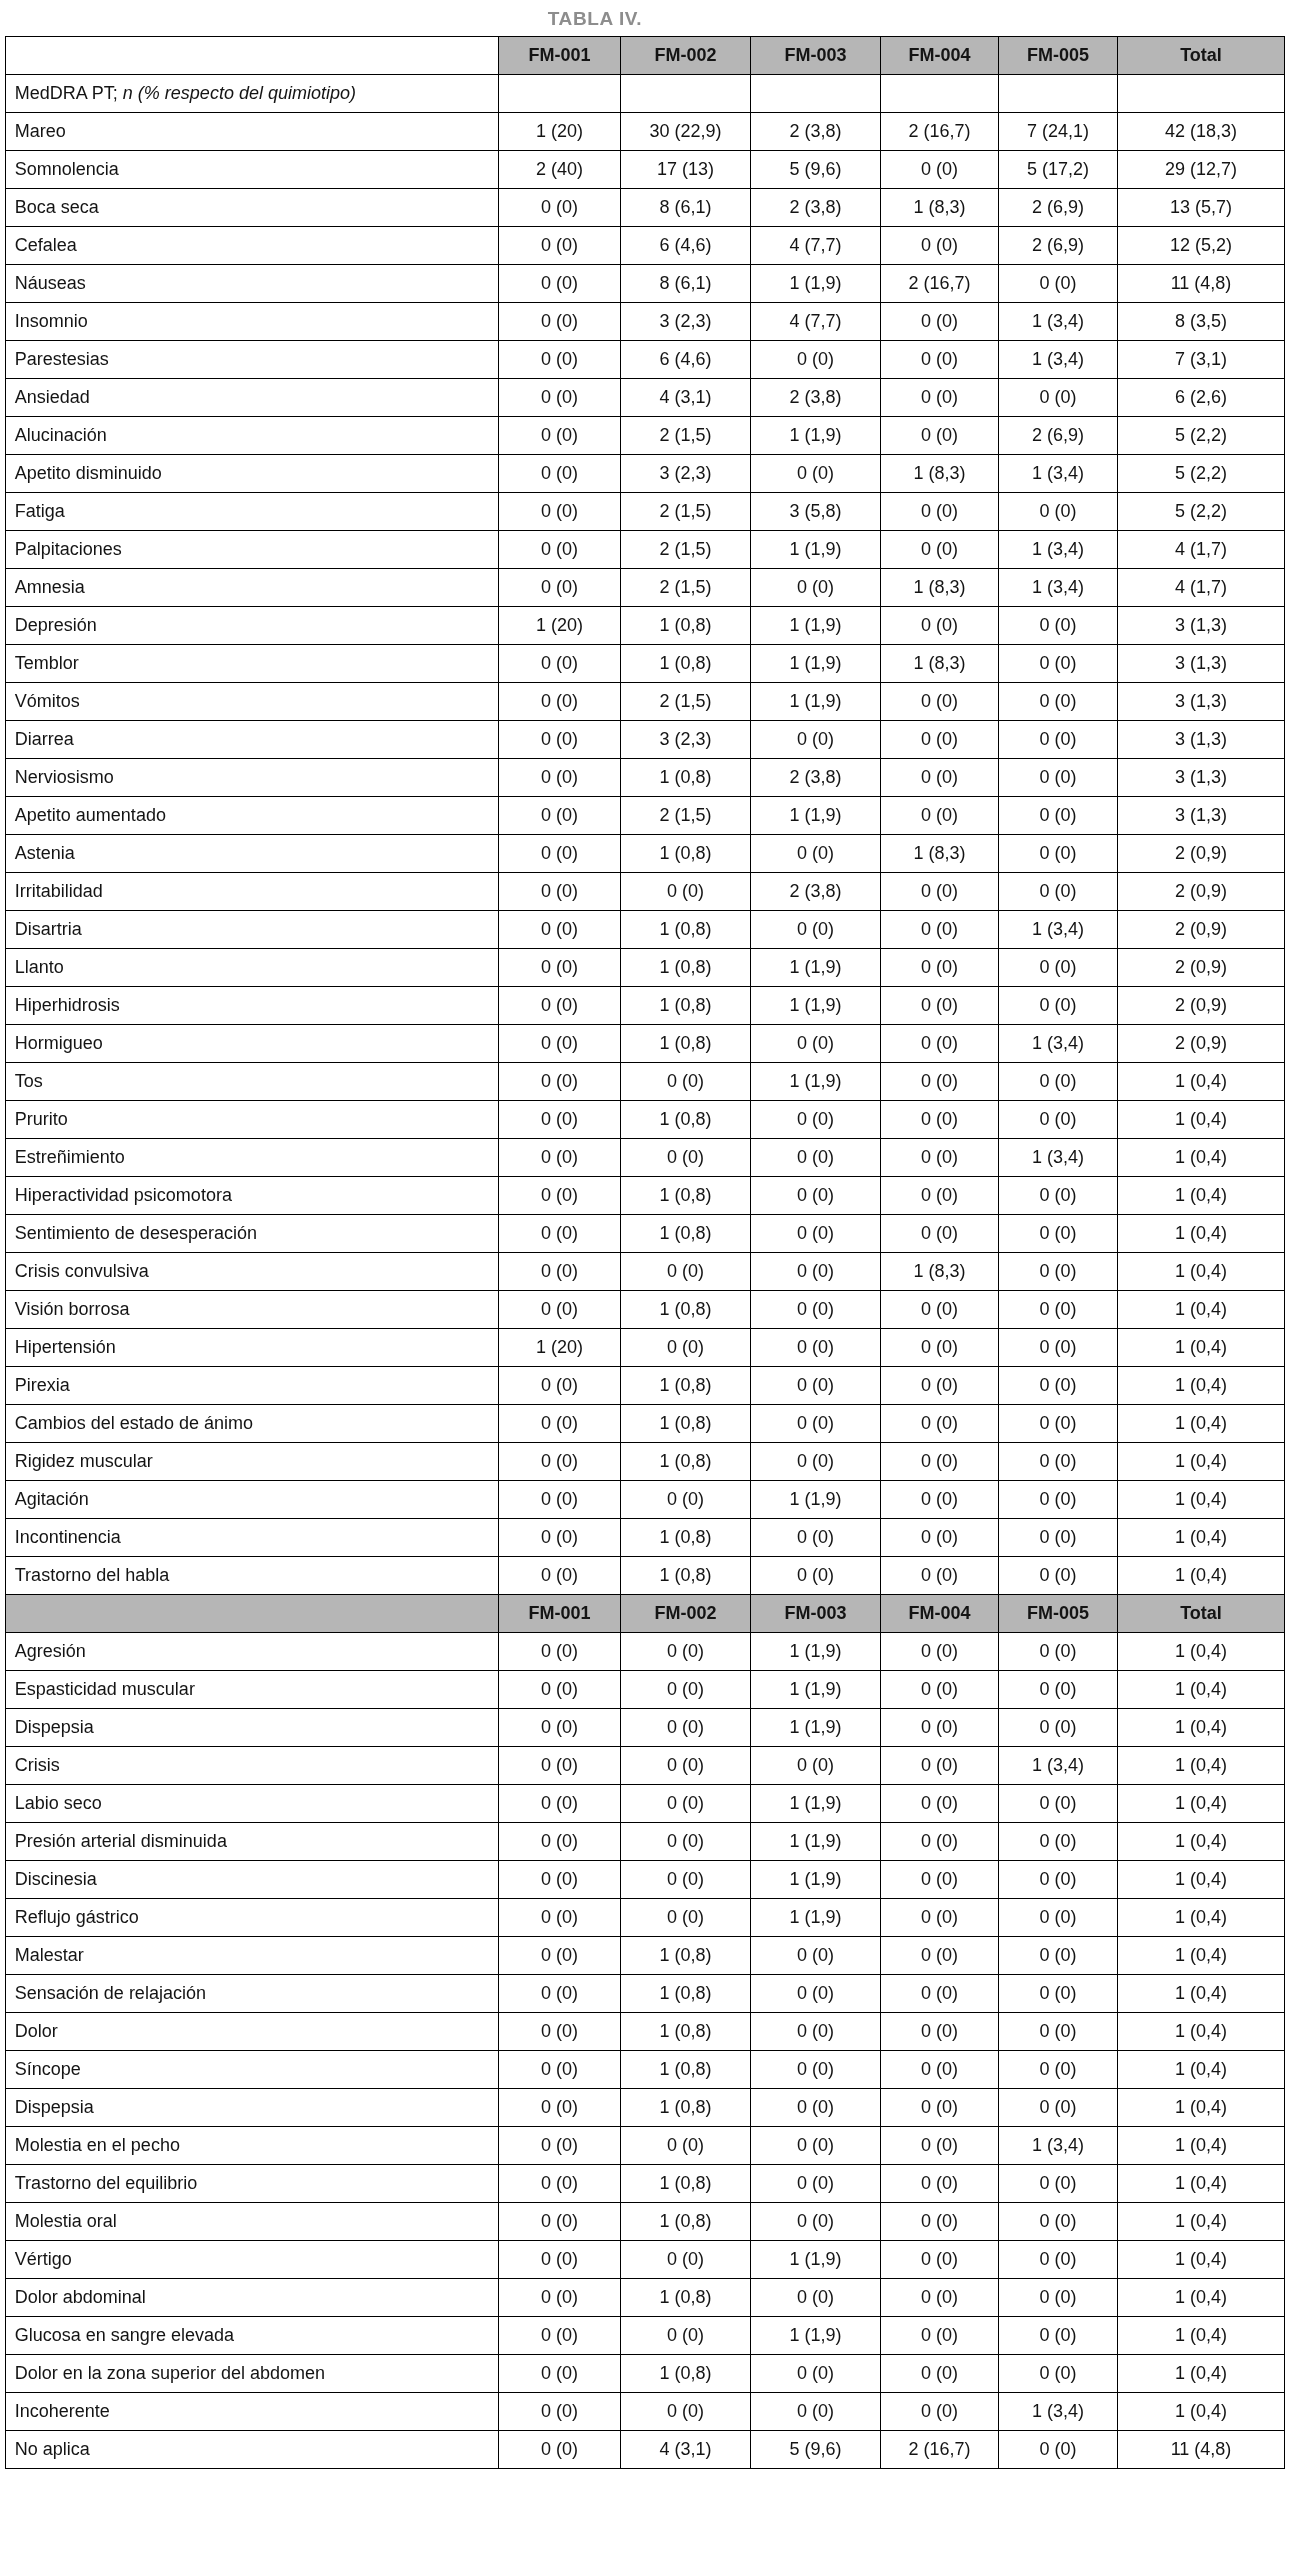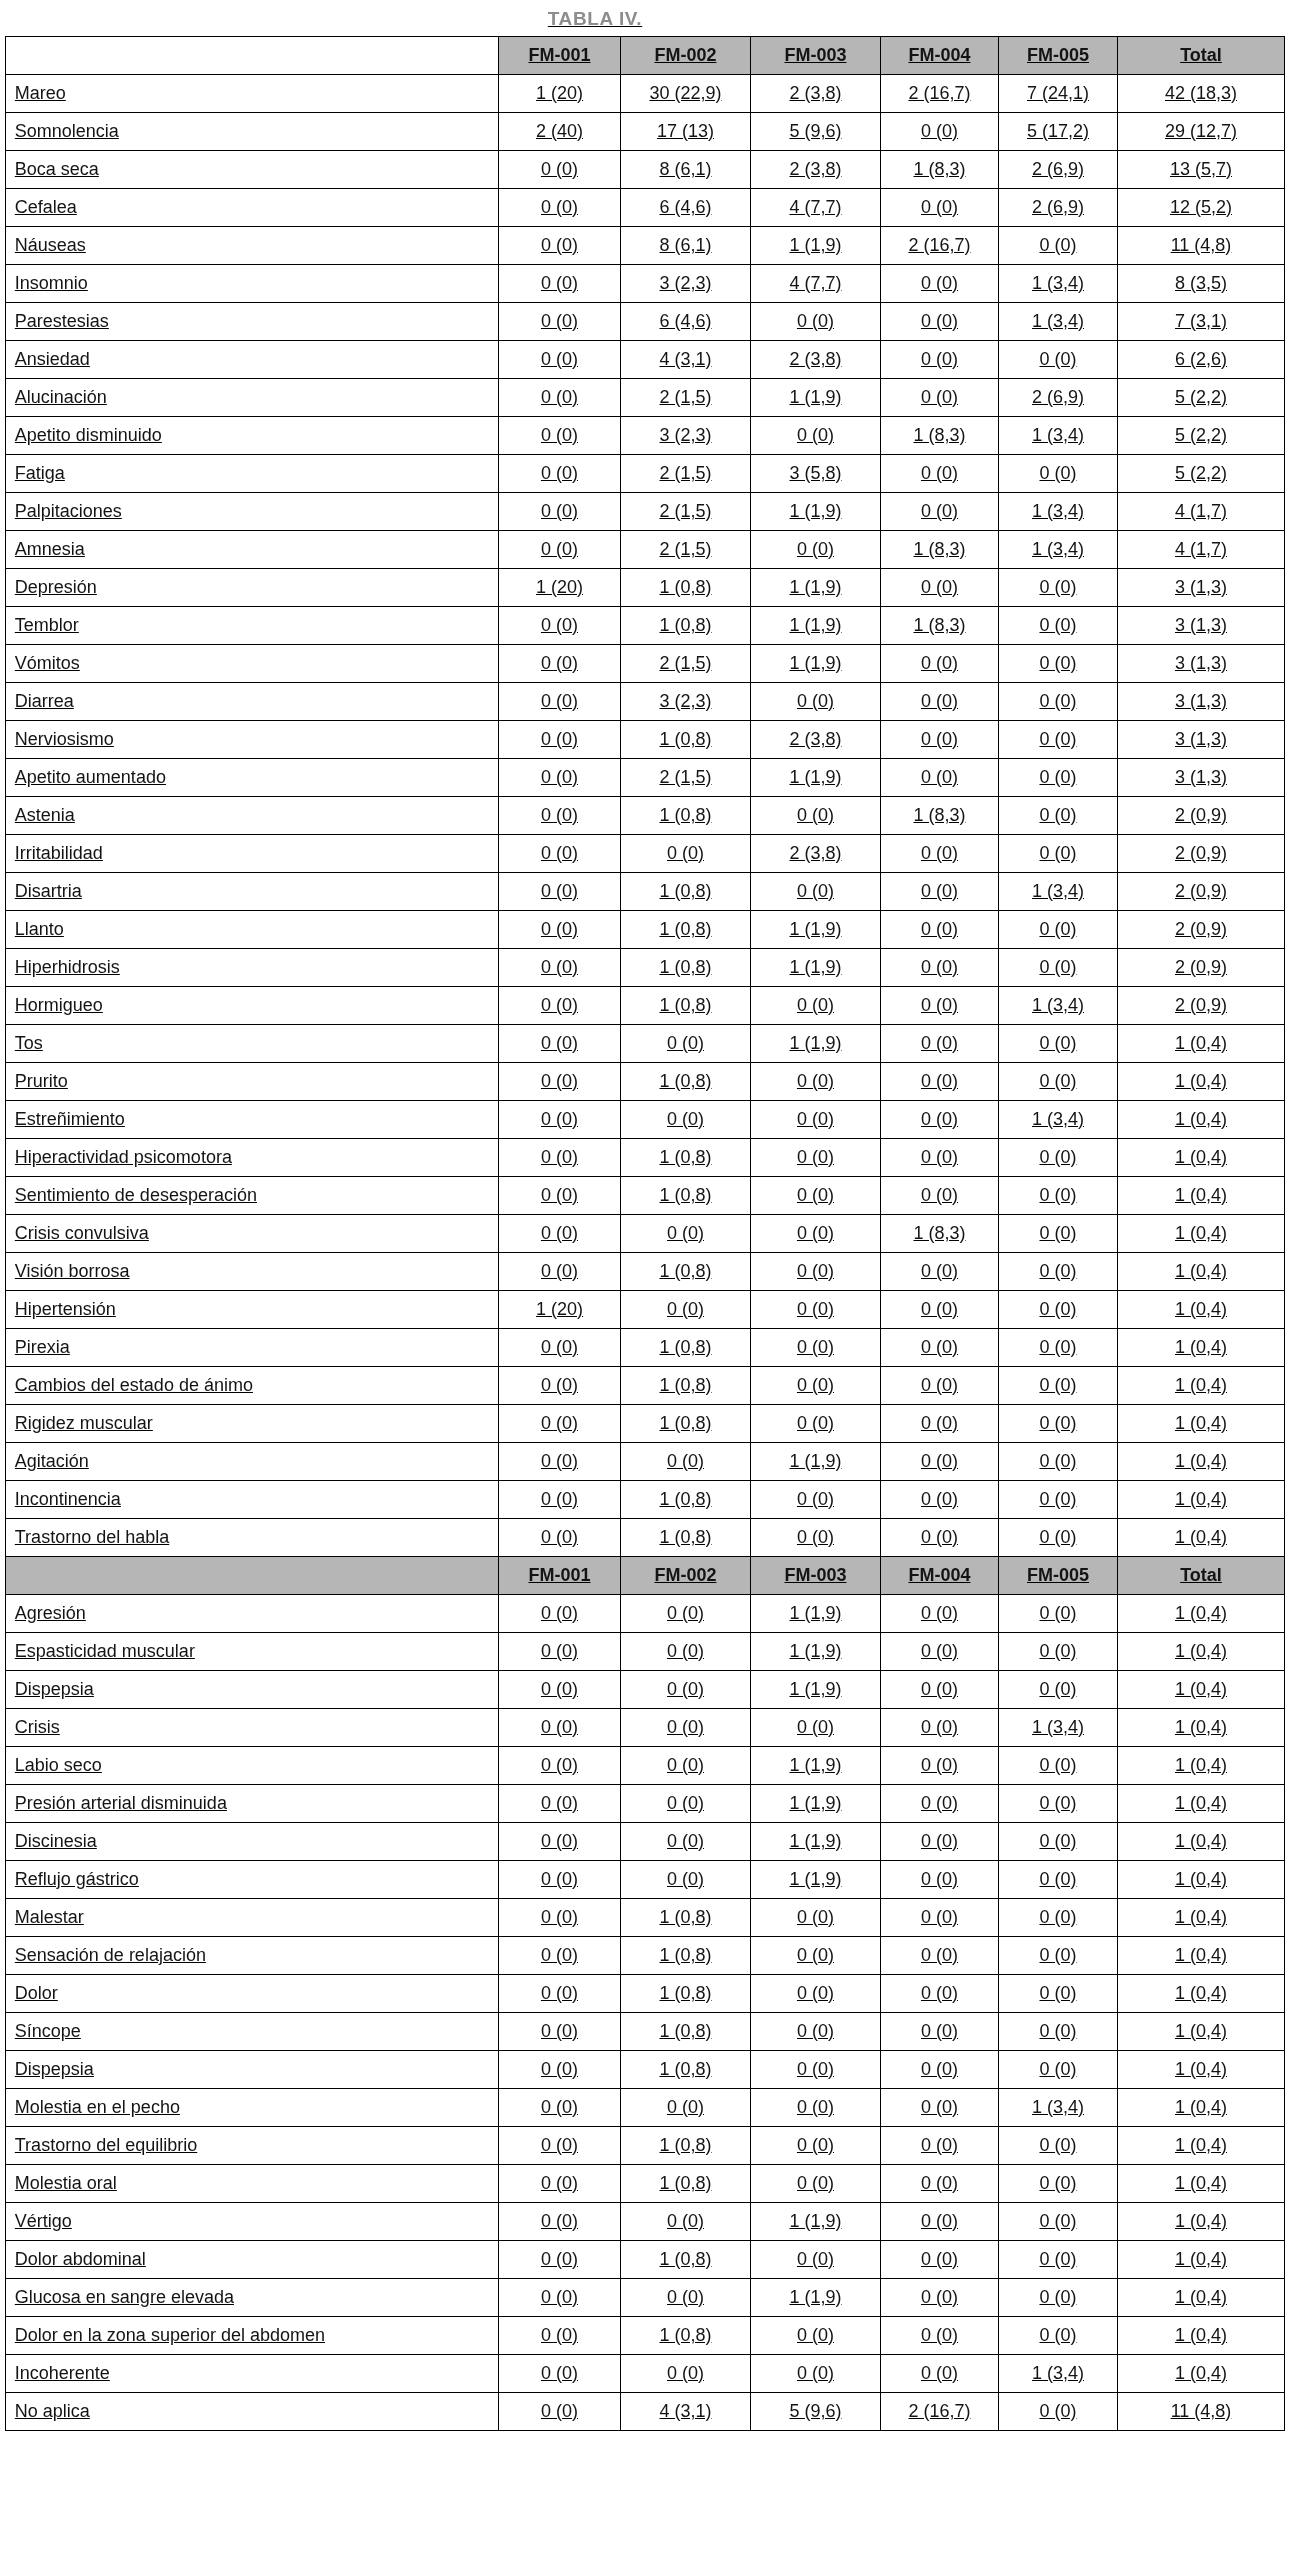--- a/index.html
+++ b/index.html
@@ -7,21 +7,20 @@
     padding: 0;
     background: #ffffff;
     font-family: "Liberation Sans", sans-serif;
   }
   .page {
     width: 1190px;
     min-height: 2576px;
     box-sizing: border-box;
     padding: 3.8px 5px 6.3px 5px;
     background: #ffffff;
-    text-decoration: underline;
   }
   .table-title {
     text-align: center;
     font-weight: bold;
     font-size: 19px;
     color: #8d8d8d;
     letter-spacing: 0.6px;
     padding: 3.8px 0 6.3px 0;
   }
   table.aetable {
@@ -79,20 +78,29 @@
         <tr>
           <th class="corner-white"></th>
           <th>FM-001</th>
           <th>FM-002</th>
           <th>FM-003</th>
           <th>FM-004</th>
           <th>FM-005</th>
           <th>Total</th>
         </tr>
         <tr>
+          <td class="label"><span>MedDRA PT; </span><i>n (% respecto del quimiotipo)</i></td>
+          <td class="val"></td>
+          <td class="val"></td>
+          <td class="val"></td>
+          <td class="val"></td>
+          <td class="val"></td>
+          <td class="val"></td>
+        </tr>
+        <tr>
           <td class="label">Mareo</td>
           <td class="val">1 (20)</td>
           <td class="val">30 (22,9)</td>
           <td class="val">2 (3,8)</td>
           <td class="val">2 (16,7)</td>
           <td class="val">7 (24,1)</td>
           <td class="val">42 (18,3)</td>
         </tr>
         <tr>
           <td class="label">Somnolencia</td>

